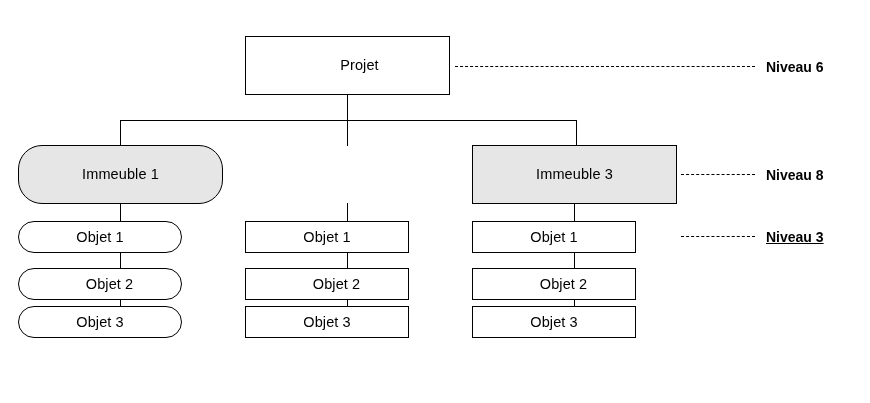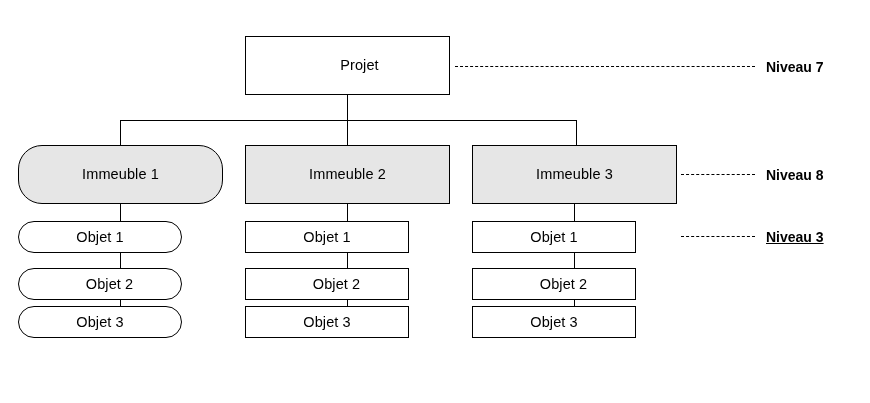--- a/index.html
+++ b/index.html
@@ -148,23 +148,20 @@
 
   <div class="vline trunk"></div>
   <div class="hline bus"></div>
   <div class="vline drop drop-c1"></div>
   <div class="vline drop drop-c2"></div>
   <div class="vline drop drop-c3"></div>
 
   <div class="node level2 col1">
     <span>Immeuble 1</span>
   </div>
-  <div class="node level2 col2">
-    <span>Immeuble 2</span>
-  </div>
   <div class="node level2 col3">
     <span>Immeuble 3</span>
   </div>
 
   <div class="stub stub-a stub-c1"></div>
   <div class="stub stub-b stub-c1"></div>
   <div class="stub stub-c stub-c1"></div>
 
   <div class="stub stub-a stub-c2"></div>
   <div class="stub stub-b stub-c2"></div>
@@ -198,21 +195,21 @@
     <span>Objet 1</span>
   </div>
   <div class="node level3 col3 obj-row2">
     <span>Objet 2</span>
   </div>
   <div class="node level3 col3 obj-row3">
     <span>Objet 3</span>
   </div>
 
   <div class="leader leader-1"></div>
-  <div class="niveau-label niveau-1">Niveau 7</div>
+  <div class="niveau-label niveau-1">Niveau 6</div>
 
   <div class="leader leader-2"></div>
   <div class="niveau-label niveau-2">Niveau 8</div>
 
   <div class="leader leader-3"></div>
   <div class="niveau-label niveau-3">Niveau 3</div>
 
 </div>
 
 </body></html>

